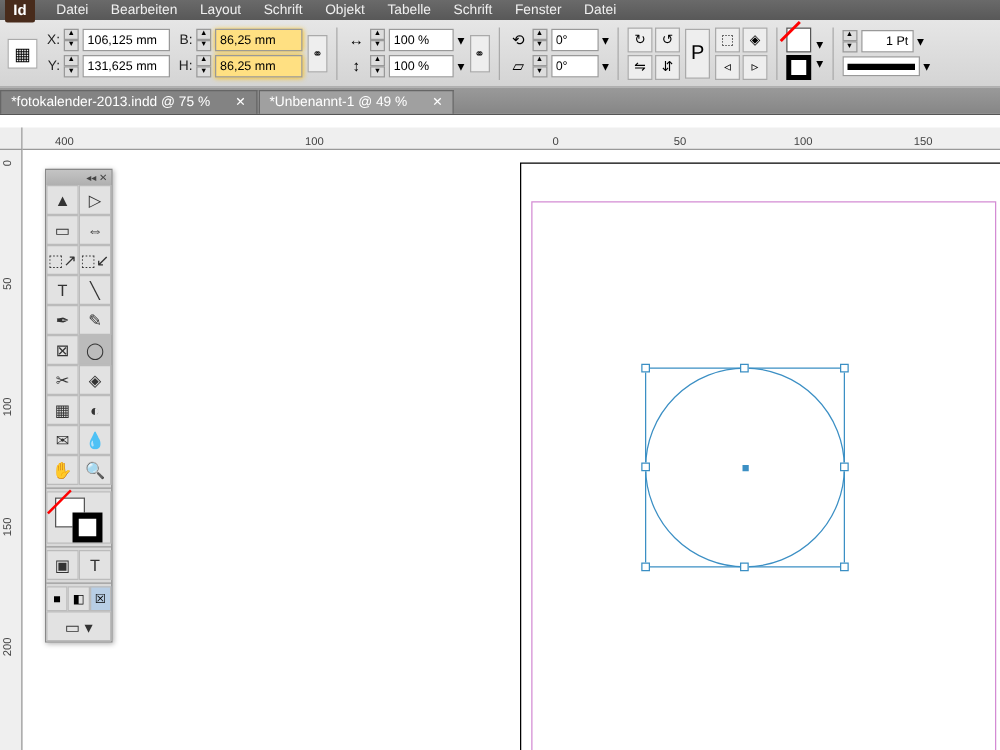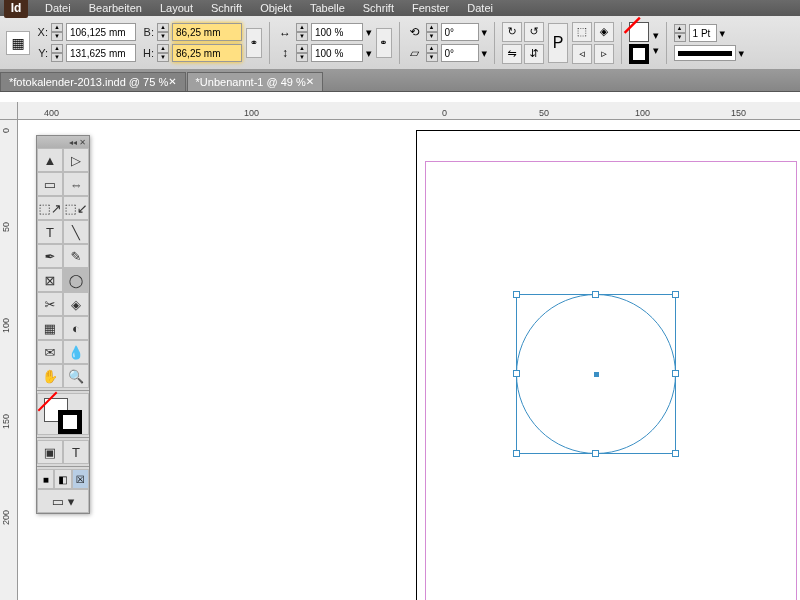--- a/index.html
+++ b/index.html
@@ -28,27 +28,27 @@
 .ctl-divider { width: 1px; height: 42px; background: #aaa; margin: 0 3px; }
 .pct-group { display: flex; flex-direction: column; gap: 3px; }
 .pct-field { width: 52px; height: 18px; border: 1px solid #999; background: #fff; padding: 1px 3px; font-size: 10px; }
 .rot-icon { width: 16px; height: 16px; font-size: 12px; display: flex; align-items: center; justify-content: center; }
 .small-icon { width: 20px; height: 20px; border: 1px solid #aaa; background: #eee; display: flex; align-items: center; justify-content: center; font-size: 11px; }
 .icon-col { display: flex; flex-direction: column; gap: 2px; }
 .icon-row { display: flex; gap: 2px; }
 .fill-swatch { width: 20px; height: 20px; border: 1px solid #555; background: #fff; position: relative; }
 .fill-swatch::after { content: ''; position: absolute; left: 0; top: 0; right: 0; bottom: 0; border-top: 2px solid red; transform: rotate(-45deg) scale(1.2); }
 .stroke-swatch { width: 20px; height: 20px; border: 4px solid #000; background: #fff; }
-.stroke-field { width: 28px; height: 18px; border: 1px solid #999; background: #fff; padding: 1px 3px; font-size: 10px; }
+.stroke-field { width: 42px; height: 18px; border: 1px solid #999; background: #fff; padding: 1px 3px; font-size: 10px; text-align: right; }
 .stroke-preview { width: 62px; height: 16px; border: 1px solid #999; background: #fff; display: flex; align-items: center; padding: 0 3px; }
 .stroke-preview div { height: 5px; background: #000; flex: 1; }
 
 
 .doctabs { height: 22px; background: linear-gradient(#9a9a9a, #868686); display: flex; align-items: flex-end; border-bottom: 1px solid #555; }
-.doctab { padding: 3px 8px; background: #838383; color: #fff; border: 1px solid #666; border-bottom: none; display: flex; align-items: flex-start; gap: 0; margin-right: 1px; font-size: 11px; }
+.doctab { padding: 3px 8px; background: #838383; color: #fff; border: 1px solid #666; border-bottom: none; display: flex; align-items: flex-end; gap: 20px; margin-right: 1px; font-size: 11px; }
 .doctab.active { background: #a0a0a0; }
 .doctab .close { font-size: 10px; cursor: default; }
 .ruler-corner { position: absolute; top: 102px; left: 0; width: 18px; height: 18px; background: #eee; border-right: 1px solid #999; border-bottom: 1px solid #999; z-index: 5; }
 .ruler-h { position: absolute; top: 102px; left: 18px; right: 0; height: 18px; background: #efefef; border-bottom: 1px solid #999; z-index: 4; overflow: hidden; }
 .ruler-h .tick { position: absolute; top: 6px; font-size: 9px; color: #444; margin-left: 24px; }
 .ruler-v { position: absolute; top: 120px; left: 0; width: 18px; bottom: 0; background: #efefef; border-right: 1px solid #999; z-index: 4; overflow: hidden; }
 .ruler-v .tick { position: absolute; left: 1px; font-size: 9px; color: #444; writing-mode: vertical-rl; transform: rotate(180deg); }
 .canvas { position: absolute; top: 120px; left: 18px; right: 0; bottom: 0; background: #fff; overflow: hidden; }
 
 

